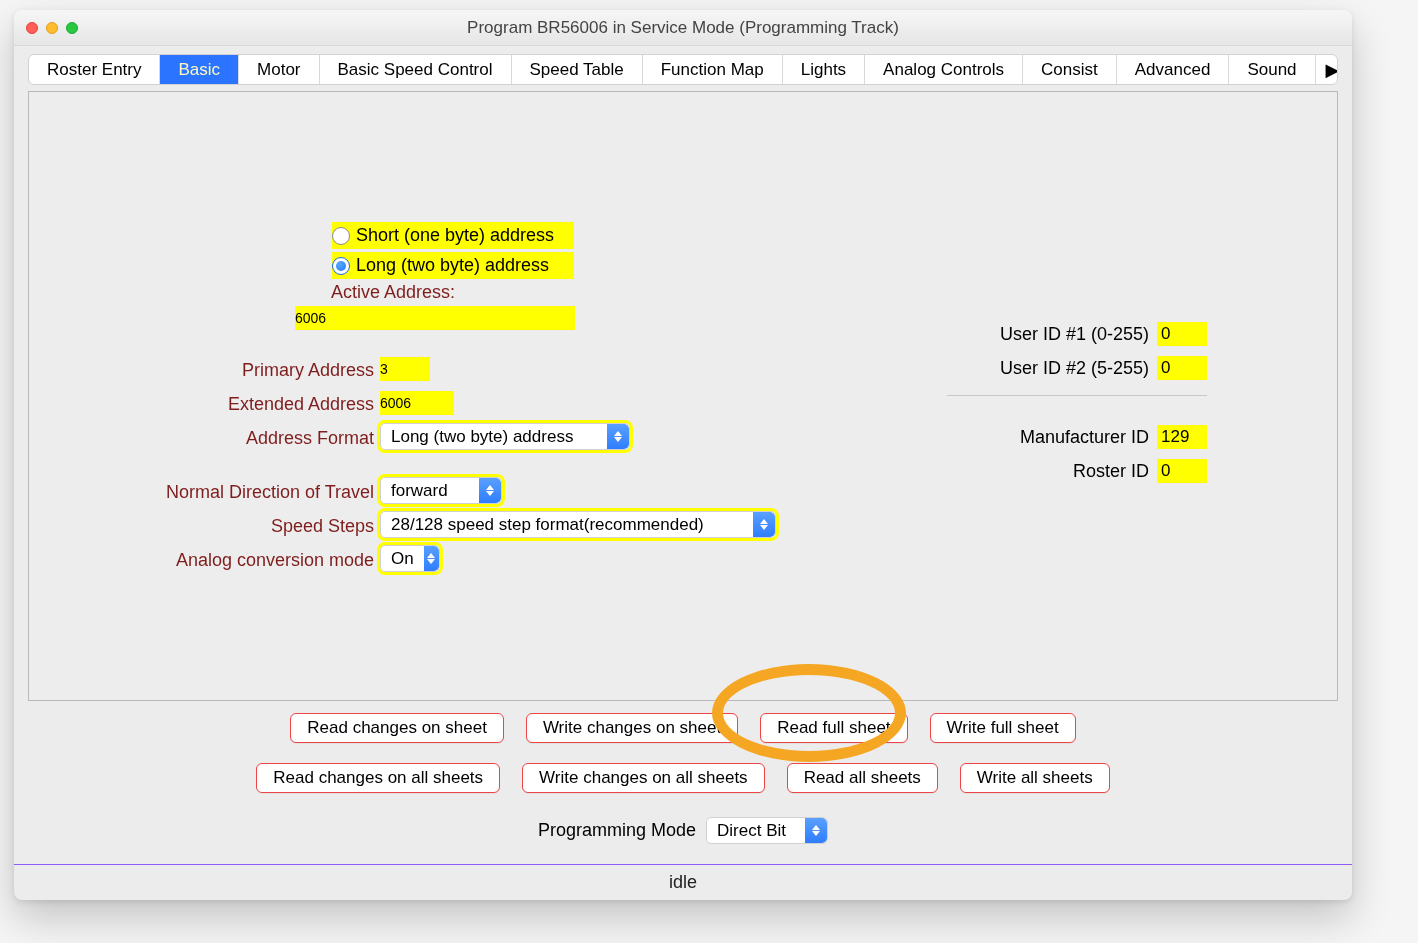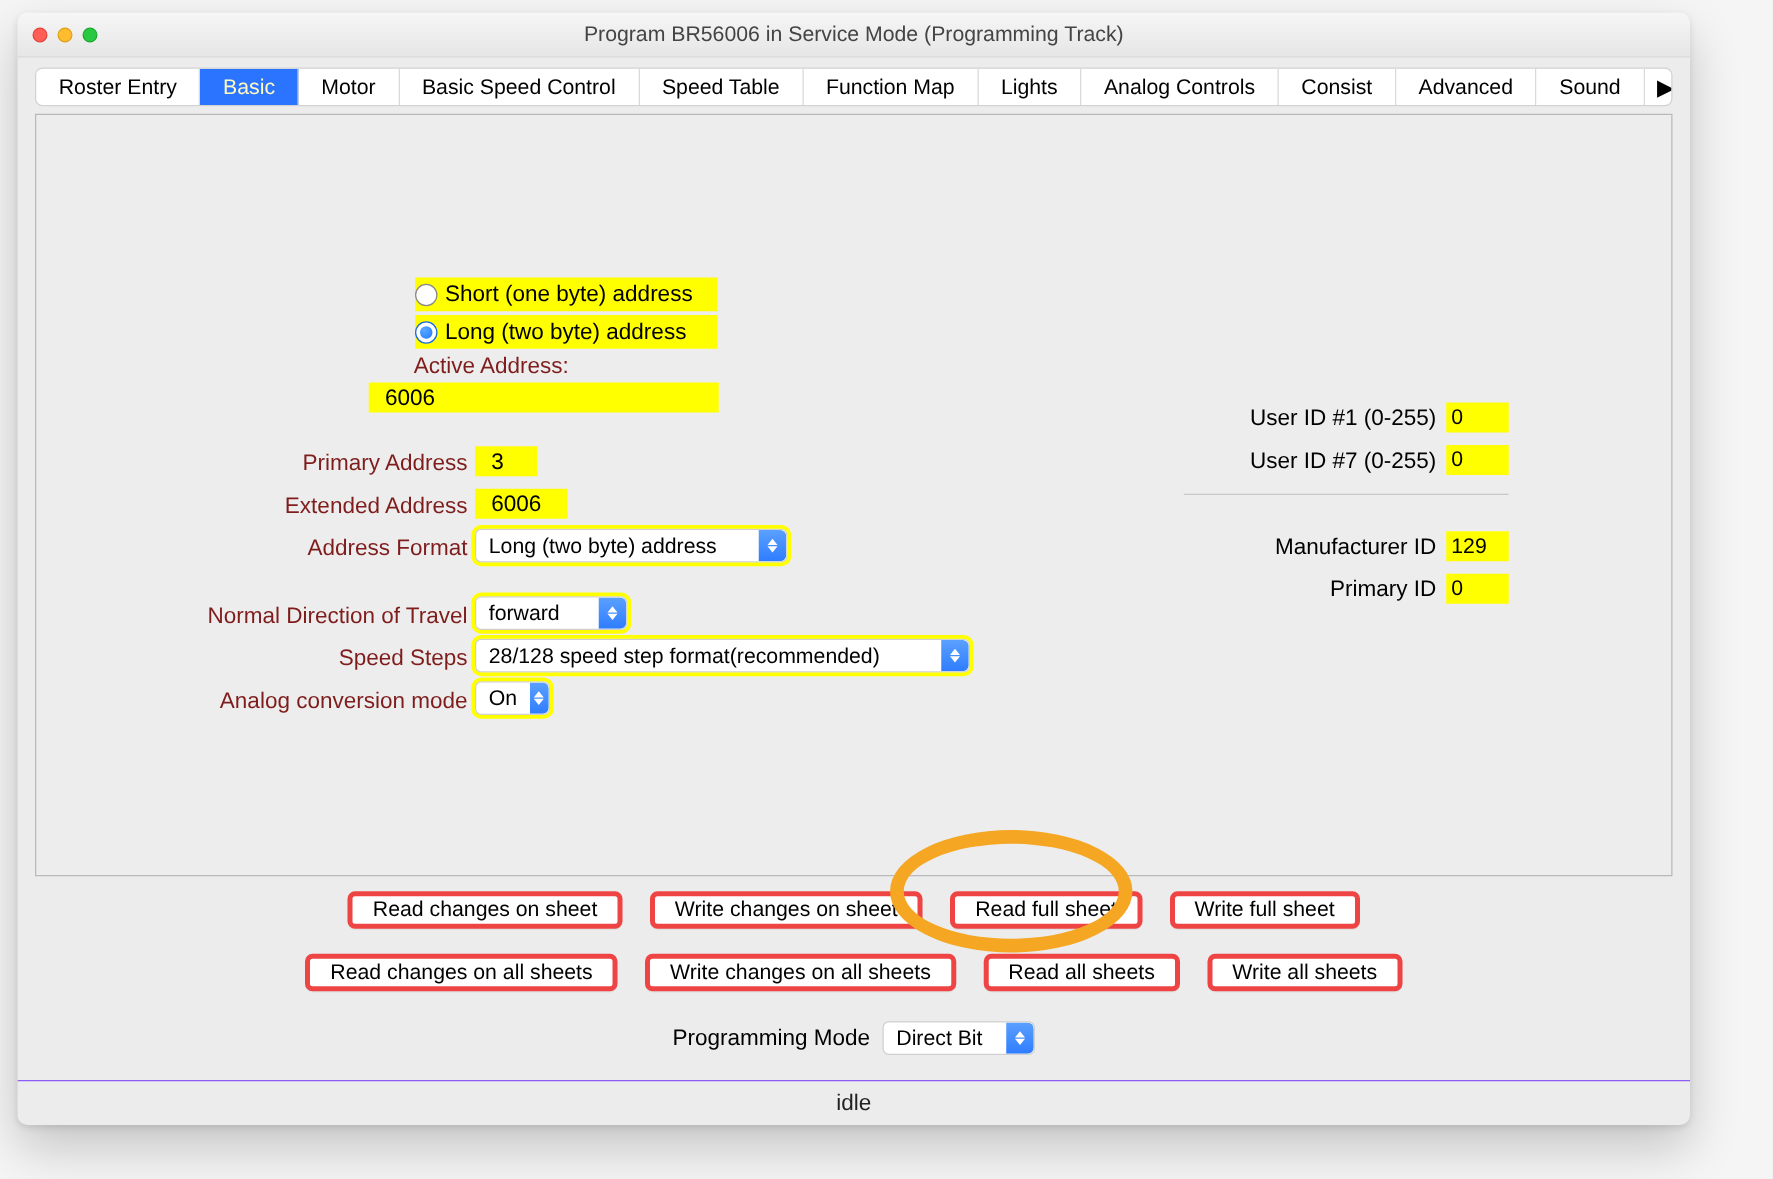--- a/index.html
+++ b/index.html
@@ -98,23 +98,23 @@
     background: radial-gradient(circle at 35% 30%, #59a8ff, #1f7aff);
   }
   .lbl {
     position:absolute;
     font-size:18px; color:#7f1d1d;
     text-align:right;
   }
   .val-box {
     position:absolute;
     background:#ffff00;
-    font-size:18px;
+    font-size:14px;
     height:24px;
-    display:flex; align-items:center; padding-left:13px;
+    display:flex; align-items:center; padding-left:0;
   }
   .combo {
     position:absolute;
     display:flex; align-items:center;
     background:#fff;
     border:1px solid #d0d0d0;
     height:27px;
     font-size:17px;
     border-radius:5px;
     overflow:hidden;
@@ -150,21 +150,21 @@
   }
   .right-col { position:absolute; right:130px; top:225px; width:260px; }
   .divider {
     border-top:1px solid #c8c8c8; margin:10px 0 14px 0;
   }
   .btnrow {
     display:flex; justify-content:center; gap:22px;
     margin-top:14px;
   }
   .btn {
-    background:#fff; border:4px solid #ef4444; border-radius:6px;
+    background:#fff; border:1px solid #ef4444; border-radius:6px;
     height:30px; font-size:17px; padding:0 16px;
     display:flex; align-items:center; justify-content:center;
     box-shadow:0 1px 0 rgba(0,0,0,0.05);
     cursor:default;
   }
   .footer {
     position:absolute; left:0; right:0; bottom:0;
     height:36px; display:flex; align-items:center; justify-content:center;
     font-size:18px; color:#222;
     border-top:1px solid #8b5cf6;
@@ -255,30 +255,30 @@
       <span class="txt">On</span>
       <span class="arrows" style="margin-left:auto;"></span>
     </div>
 
     <div class="right-col">
       <div class="row">
         <span class="rl">User ID #1 (0-255)</span>
         <span class="rv">0</span>
       </div>
       <div class="row">
-        <span class="rl">User ID #7 (0-255)</span>
+        <span class="rl">User ID #2 (5-255)</span>
         <span class="rv">0</span>
       </div>
       <div class="divider"></div>
       <div class="row" style="margin-top:24px;">
         <span class="rl">Manufacturer ID</span>
         <span class="rv">129</span>
       </div>
       <div class="row">
-        <span class="rl">Primary ID</span>
+        <span class="rl">Roster ID</span>
         <span class="rv">0</span>
       </div>
     </div>
   </div>
 
   <div class="btnrow" style="margin-top:12px;">
     <div class="btn">Read changes on sheet</div>
     <div class="btn">Write changes on sheet</div>
     <div class="btn">Read full sheet</div>
     <div class="btn">Write full sheet</div>

